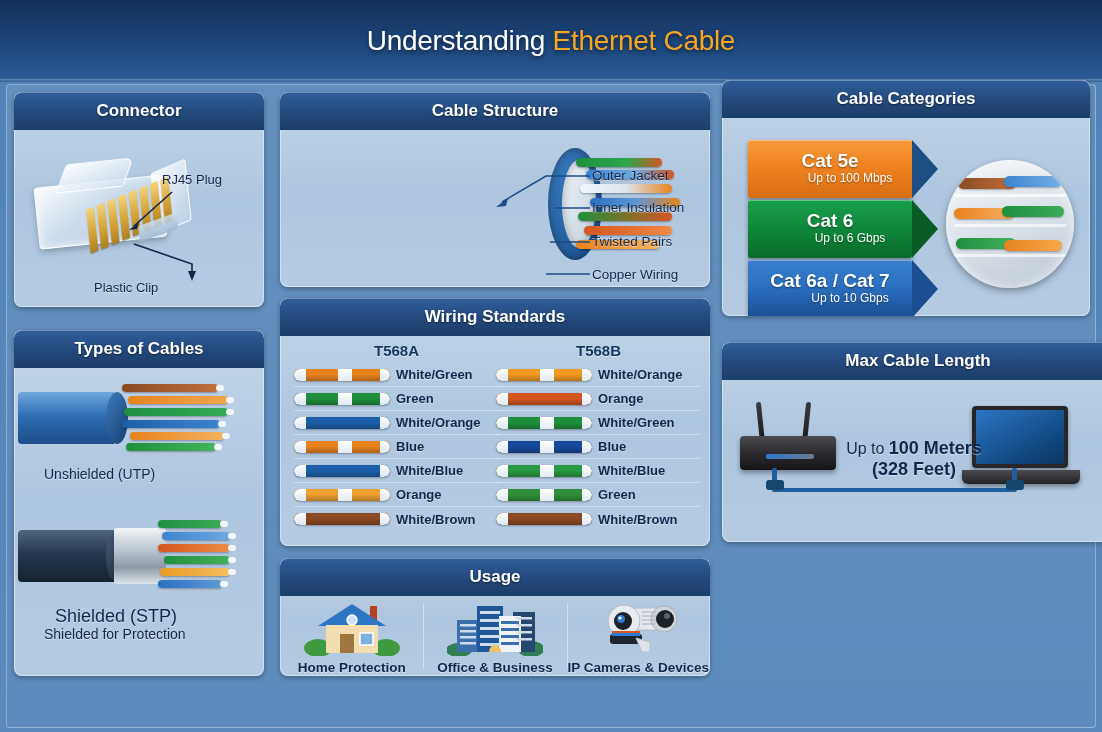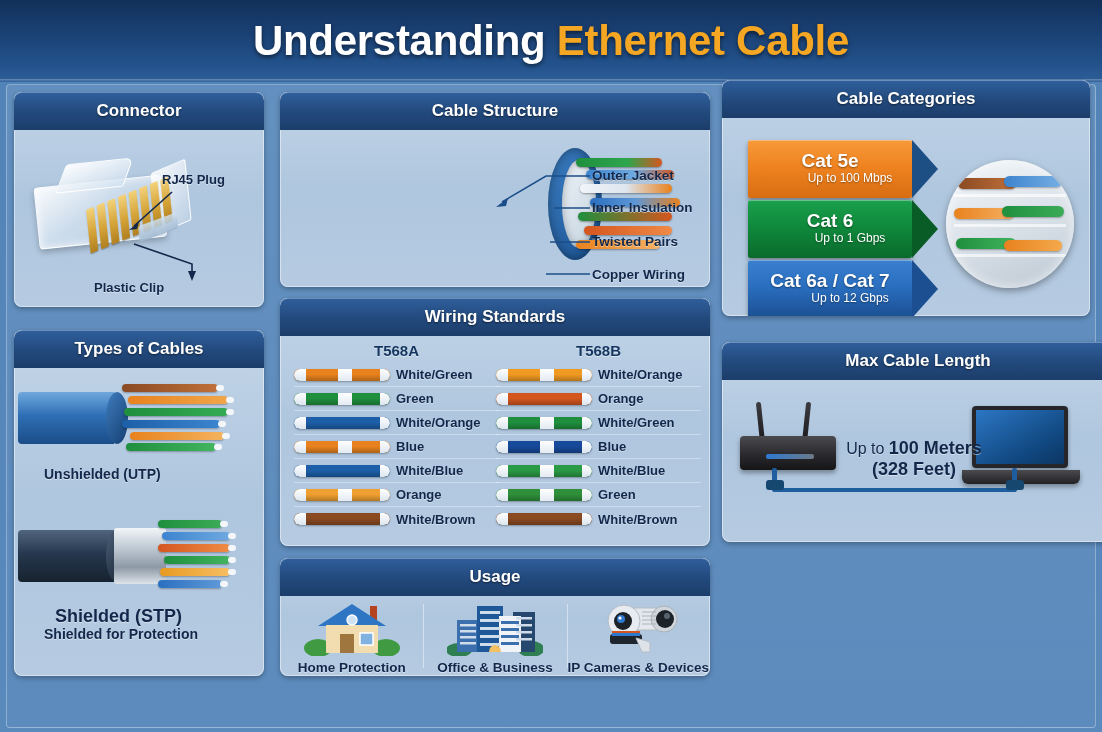--- a/index.html
+++ b/index.html
@@ -10,21 +10,21 @@
   }
   .poster { position:relative; width:1102px; height:732px;
     background:linear-gradient(180deg,#5183b8 0%,#5a89bc 100%); }
 
   
   .titlebar { position:absolute; left:0; top:0; width:1102px; height:82px;
     background:linear-gradient(180deg,#123059 0%,#1b4377 45%,#23528c 80%,#2f5f99 100%);
     display:flex; align-items:center; justify-content:center; overflow:hidden; }
   .titlebar:after { content:""; position:absolute; left:0; bottom:0; width:100%; height:3px;
     background:linear-gradient(180deg,rgba(255,255,255,.28),rgba(255,255,255,0)); }
-  .title { font-size:42px; font-weight:bold; letter-spacing:-.3px;
+  .title { font-size:28px; font-weight:normal; letter-spacing:-.3px;
     text-shadow:0 2px 4px rgba(0,0,0,.55); white-space:nowrap; }
   .title .w { color:#ffffff; }
   .title .o { color:#f5a623; }
 
   
   .frame { position:absolute; left:6px; top:84px; width:1090px; height:644px;
     border:1px solid rgba(255,255,255,.30); border-radius:4px;
     background:linear-gradient(180deg,rgba(255,255,255,.10),rgba(255,255,255,.02)); }
 
   
@@ -40,21 +40,21 @@
 
   
   #p-connector { left:14px;  top:92px;  width:250px; height:215px; }
   #p-types     { left:14px;  top:330px; width:250px; height:346px; }
   #p-structure { left:280px; top:92px;  width:430px; height:195px; }
   #p-wiring    { left:280px; top:298px; width:430px; height:248px; }
   #p-usage     { left:280px; top:558px; width:430px; height:118px; }
   #p-cats      { left:722px; top:80px;  width:368px; height:236px; }
   #p-maxlen    { left:722px; top:342px; width:392px; height:200px; }
 
-  .label-dark { color:#12274a; font-weight:bold; text-shadow:0 1px 0 rgba(255,255,255,.45); }
+  .label-dark { color:#12274a; font-weight:normal; text-shadow:0 1px 0 rgba(255,255,255,.45); }
 
   
   .rj45 { position:absolute; left:22px; top:28px; width:150px; height:100px;
     transform:rotate(-6deg); }
   .rj45-body { position:absolute; left:0; top:22px; width:128px; height:62px;
     background:linear-gradient(150deg,rgba(255,255,255,.92),rgba(215,228,240,.72) 45%,rgba(180,200,222,.70));
     border:1px solid rgba(255,255,255,.9); border-radius:4px;
     box-shadow:0 3px 6px rgba(0,0,0,.25), inset 0 0 10px rgba(255,255,255,.8); }
   .rj45-side { position:absolute; left:118px; top:14px; width:36px; height:62px;
     background:linear-gradient(135deg,rgba(255,255,255,.86),rgba(196,214,232,.6));
@@ -516,27 +516,27 @@
     <div class="pbody">
 
       <div class="cat" style="top:22px; background:linear-gradient(180deg,#f79a3a,#ef8320 45%,#d86d12);">
         <div class="cname">Cat 5e</div>
         <div class="cspeed">Up to 100 Mbps</div>
         <div class="tri" style="border-left:26px solid #1d4f85;"></div>
       </div>
 
       <div class="cat" style="top:82px; background:linear-gradient(180deg,#1aa04c,#0f8a3c 45%,#0a6a2c);">
         <div class="cname">Cat 6</div>
-        <div class="cspeed">Up to 1 Gbps</div>
+        <div class="cspeed">Up to 6 Gbps</div>
         <div class="tri" style="border-left:26px solid #0a5c26;"></div>
       </div>
 
       <div class="cat" style="top:142px; background:linear-gradient(180deg,#3a80cf,#2a6fc0 45%,#1b4f92);">
         <div class="cname">Cat 6a / Cat 7</div>
-        <div class="cspeed">Up to 12 Gbps</div>
+        <div class="cspeed">Up to 10 Gbps</div>
         <div class="tri" style="border-left:26px solid #1b4f92;"></div>
       </div>
 
       <div class="catcircle">
         <div class="slot" style="top:34px;"></div>
         <div class="slot" style="top:64px;"></div>
         <div class="slot" style="top:94px;"></div>
         <b style="left:12px; top:18px; width:58px; background:linear-gradient(90deg,#8a4a22,#c0703a);"></b>
         <b style="left:58px; top:16px; width:58px; background:linear-gradient(90deg,#3c84cf,#76aee4);"></b>
         <b style="left:8px;  top:48px; width:60px; background:linear-gradient(90deg,#e8821e,#f6b062);"></b>

